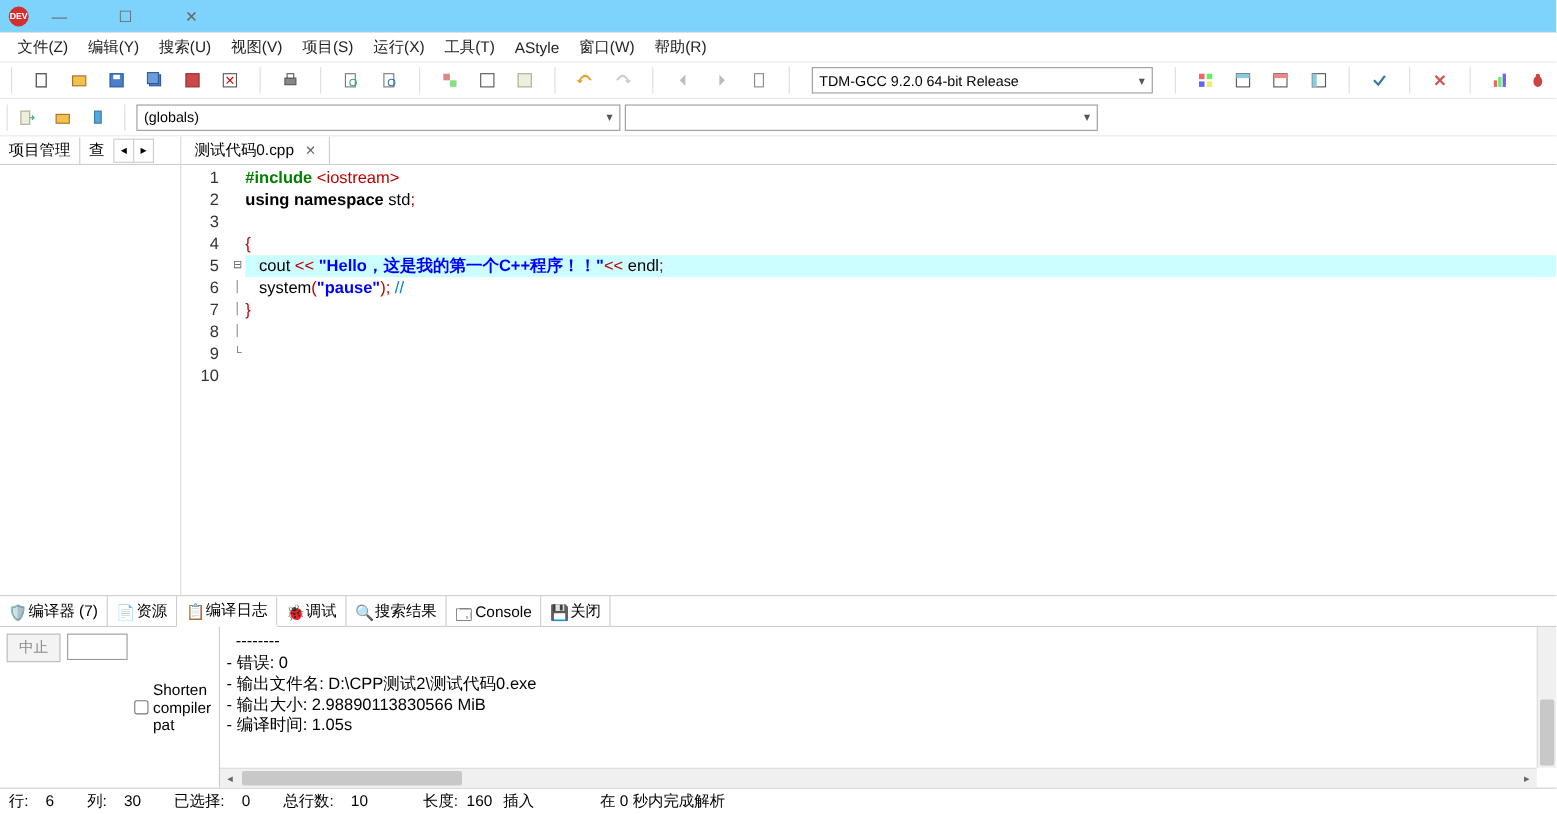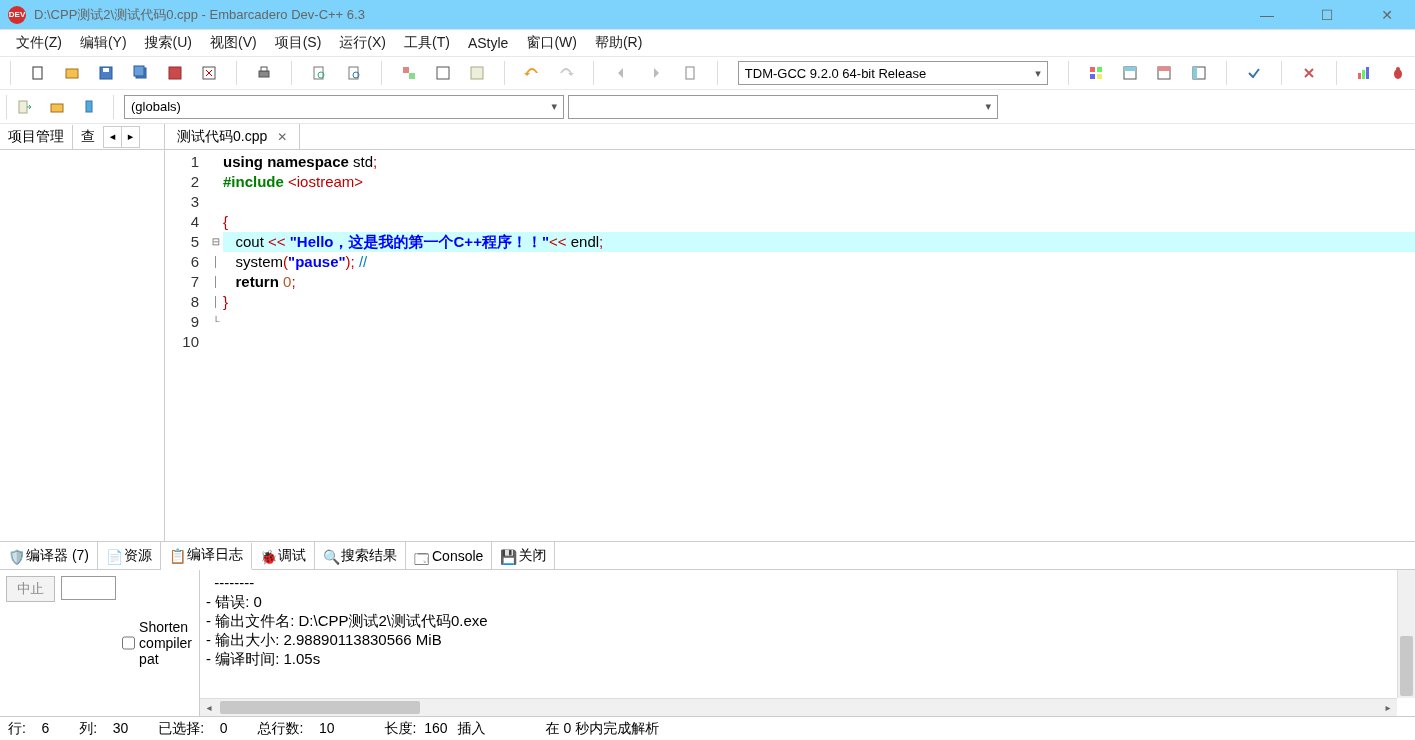--- a/index.html
+++ b/index.html
@@ -87,21 +87,20 @@
 .status-bar .sseg { white-space: pre; }
 
 .icon-svg { width: 16px; height: 16px; }
 .chev { font-size: 11px; color: #555; }
 </style>
 </head>
 <body>
 
 <div class="title-bar">
   <div class="app-icon">DEV</div>
-  <div class="title-text">D:\CPP测试2\测试代码0.cpp - Embarcadero Dev-C++ 6.3</div>
   <div class="win-controls">
     <span>—</span>
     <span>☐</span>
     <span>✕</span>
   </div>
 </div>
 
 <div class="menu-bar">
   <div class="menu-item">文件(Z)</div>
   <div class="menu-item">编辑(Y)</div>
@@ -342,27 +341,26 @@
           <div class="fold"></div>
           <div class="fold"></div>
         <div class="fold">⊟</div>
         <div class="fold">│</div>
           <div class="fold">│</div>
           <div class="fold">│</div>
           <div class="fold">└</div>
           <div class="fold"></div>
       </div>
       <div class="code-lines">
+        <div class="cl"><span class="pp">#include</span> <span class="ppinc">&lt;iostream&gt;</span></div>
         <div class="cl"><span class="kw">using</span> <span class="kw">namespace</span> <span class="ident">std</span><span class="punct">;</span></div>
-        <div class="cl"><span class="pp">#include</span> <span class="ppinc">&lt;iostream&gt;</span></div>
         <div class="cl"></div>
         <div class="cl"><span class="brace">{</span></div>
         <div class="cl hl">   <span class="ident">cout</span> <span class="punct">&lt;&lt;</span> <span class="str">"Hello，这是我的第一个C++程序！！"</span><span class="punct">&lt;&lt;</span> <span class="ident">endl</span><span class="punct">;</span></div>
         <div class="cl">   <span class="ident">system</span><span class="punct">(</span><span class="str">"pause"</span><span class="punct">);</span> <span class="cmt">//</span></div>
-        <div class="cl">   <span class="kw">return</span> <span class="num">0</span><span class="punct">;</span></div>
         <div class="cl"><span class="brace">}</span></div>
         <div class="cl"></div>
       </div>
     </div>
   </div>
 </div>
 
 <div class="bottom-panel">
   <div class="bp-tabs">
     <div class="bp-tab">

